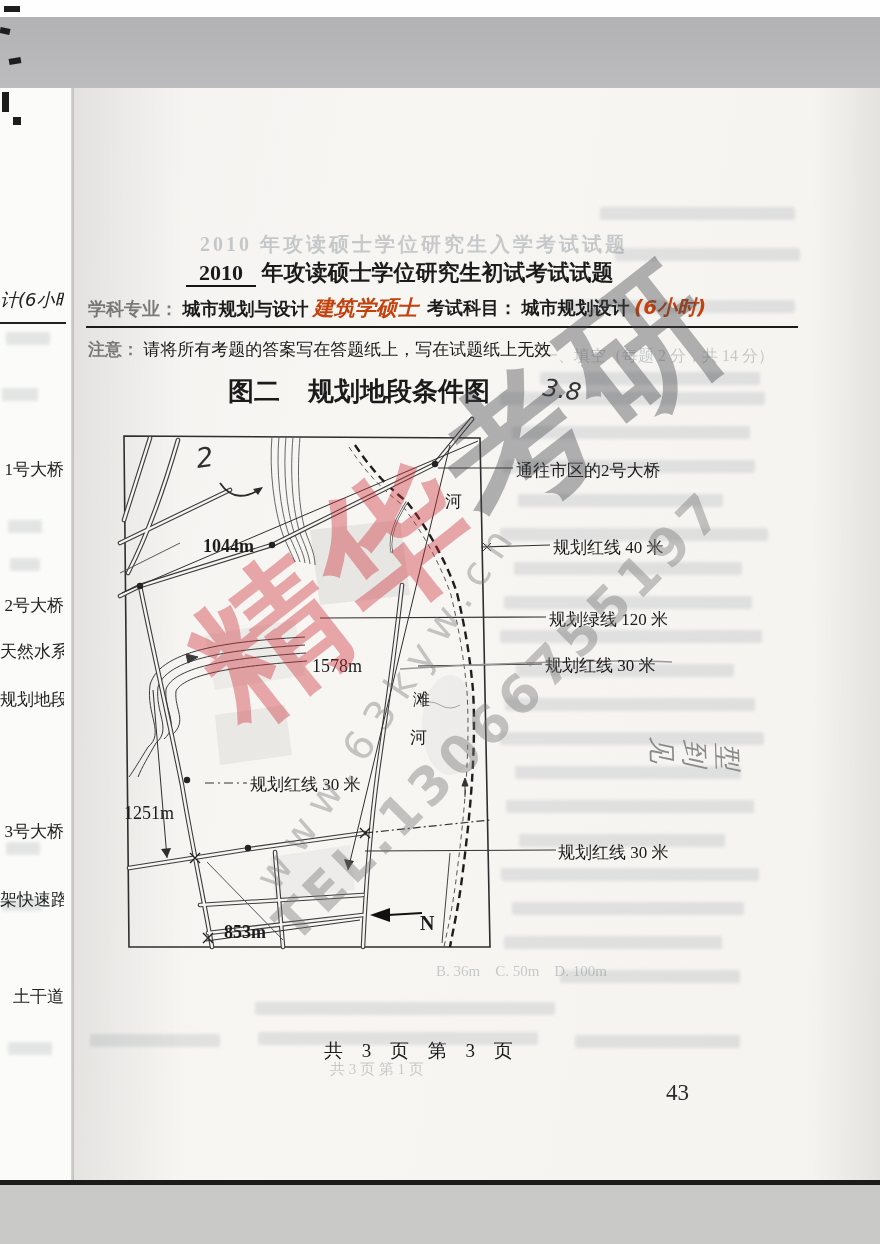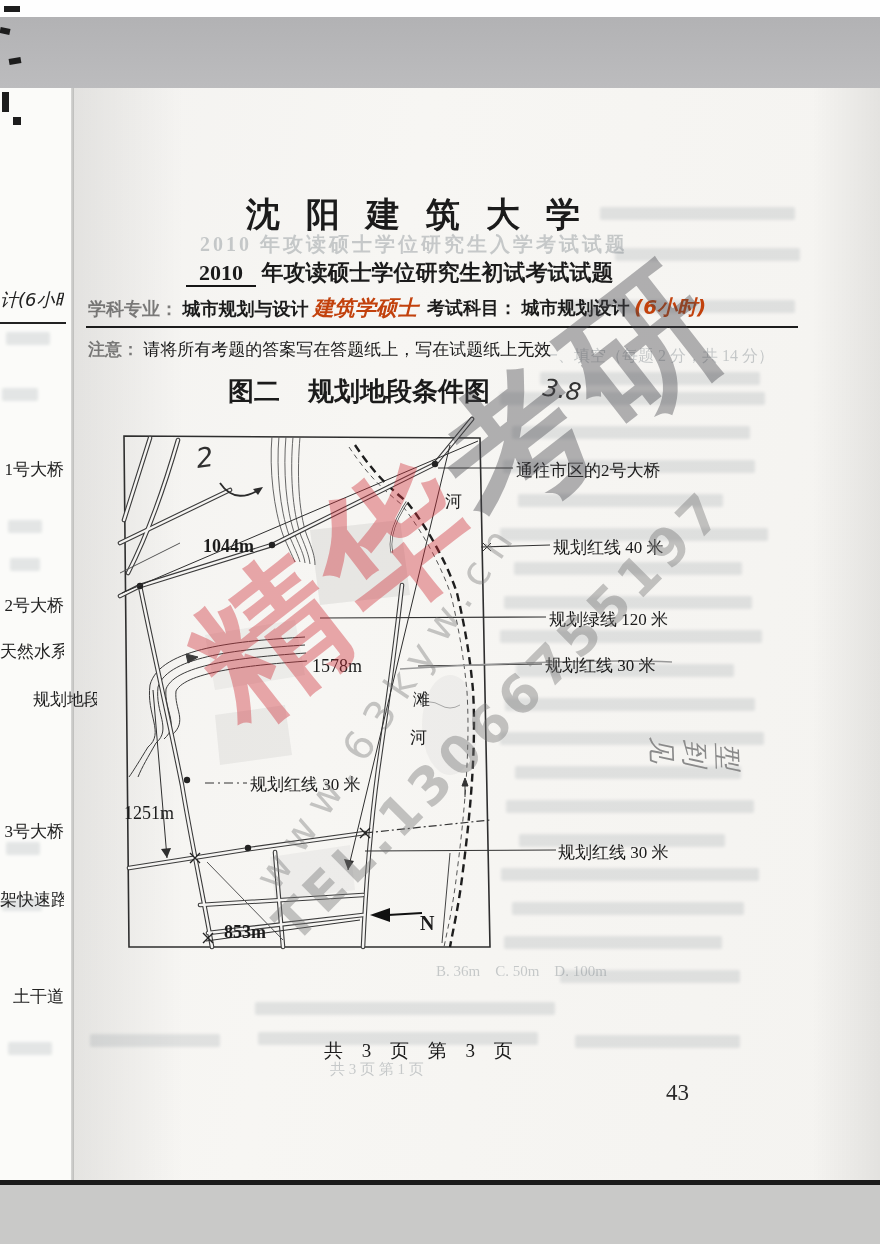--- a/index.html
+++ b/index.html
@@ -114,26 +114,25 @@
   <div class="ghost-text" style="left:200px;top:231px;font-size:20px;font-weight:bold;letter-spacing:3px;">2010 年攻读硕士学位研究生入学考试试题</div>
   <div class="ghost-text" style="left:542px;top:346px;font-size:16px;">一、填空（每题 2 分，共 14 分）</div>
   <div class="ghost-text" style="left:436px;top:962px;font-size:15px;">B. 36m　C. 50m　D. 100m</div>
   <div class="ghost-text" style="left:330px;top:1060px;font-size:15px;">共 3 页 第 1 页</div>
 
   <div class="adj hw" style="top:288px;font-size:18px;">计(6小时)</div>
   <div class="abs" style="left:0;top:322px;width:66px;height:2px;background:#222;"></div>
   <div class="adj" style="top:458px;">1号大桥</div>
   <div class="adj" style="top:594px;">2号大桥</div>
   <div class="adj" style="top:640px;">天然水系</div>
-  <div class="adj" style="top:688px;padding-left:33px;">规划地段</div>
+  <div class="adj" style="top:688px;">规划地段</div>
   <div class="adj" style="top:820px;">3号大桥</div>
   <div class="adj" style="top:888px;">架快速路</div>
   <div class="adj" style="top:985px;">土干道</div>
 
-  <div class="abs university">沈阳建筑大学</div>
   <div class="abs subtitle">
     <span class="yr">2010</span>
     <span>年攻读硕士学位研究生初试考试试题</span>
   </div>
   <div class="abs infoline" style="left:88px;">
     <span class="faint">学科专业：</span>
     <span>城市规划与设计</span>
     <span class="hw" style="font-size:21px;">建筑学硕士</span>
   </div>
   <div class="abs infoline" style="left:427px;">

